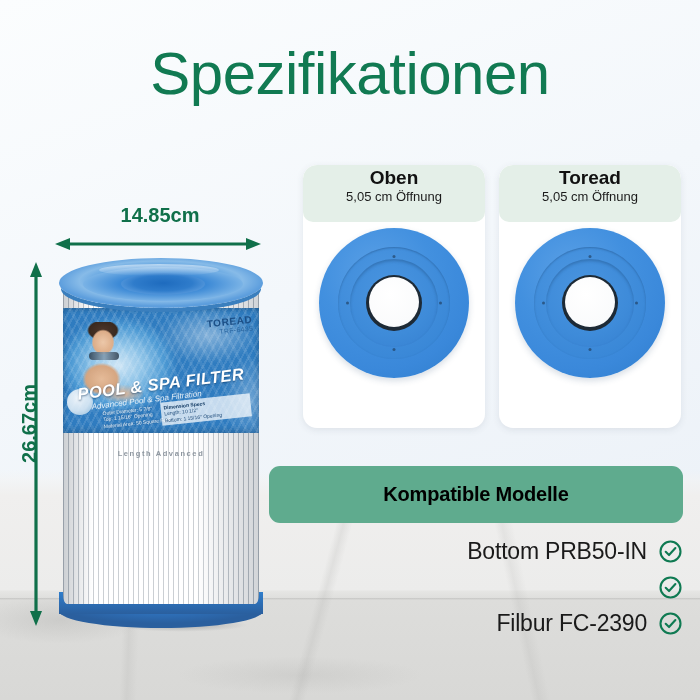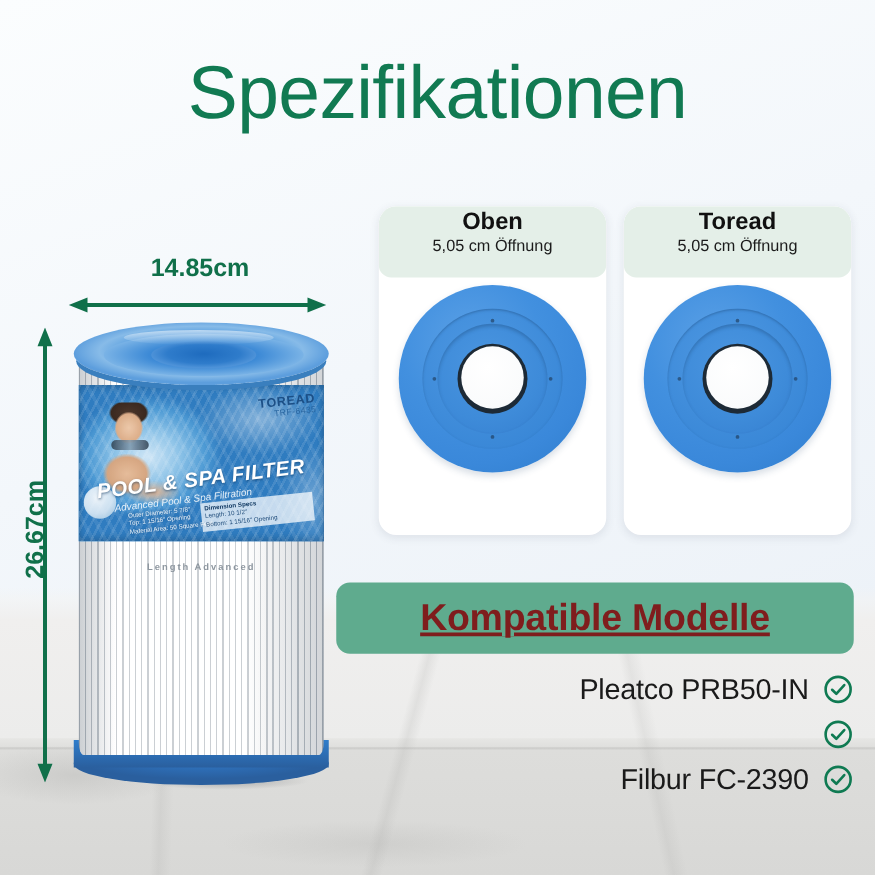--- a/index.html
+++ b/index.html
@@ -433,25 +433,24 @@
     top: 466px;
     width: 414px;
     height: 57px;
     background: #5fab8e;
     border-radius: 11px;
     display: flex;
     align-items: center;
     justify-content: center;
   }
   .kompat-banner-text {
-    font-size: 30px;
-    font-weight: bold;
-    color: #7f1d1d;
+    font-size: 20px;
+    font-weight: bold;
+    color: #000000;
     letter-spacing: -0.2px;
-    text-decoration: underline;
   }
   .model-list {
     position: absolute;
     left: 300px;
     top: 533px;
     width: 383px;
   }
   .model-row {
     display: flex;
     align-items: center;
@@ -568,21 +567,21 @@
       <div class="cap-hole"></div>
     </div>
   </div>
 
   <div class="kompat-banner">
     <span class="kompat-banner-text">Kompatible Modelle</span>
   </div>
 
   <div class="model-list">
     <div class="model-row">
-      <span class="model-name">Pleatco PRB50-IN</span>
+      <span class="model-name">Bottom PRB50-IN</span>
       <svg class="model-check" viewBox="0 0 24 24">
         <circle cx="12" cy="12" r="9.6" fill="none" stroke="#0f7a52" stroke-width="2"></circle>
         <polyline points="7.4,12.3 10.6,15.4 16.7,8.7" fill="none" stroke="#0f7a52" stroke-width="2" stroke-linecap="round" stroke-linejoin="round"></polyline>
       </svg>
     </div>
     <div class="model-row">
       <svg class="model-check" viewBox="0 0 24 24">
         <circle cx="12" cy="12" r="9.6" fill="none" stroke="#0f7a52" stroke-width="2"></circle>
         <polyline points="7.4,12.3 10.6,15.4 16.7,8.7" fill="none" stroke="#0f7a52" stroke-width="2" stroke-linecap="round" stroke-linejoin="round"></polyline>
       </svg>

